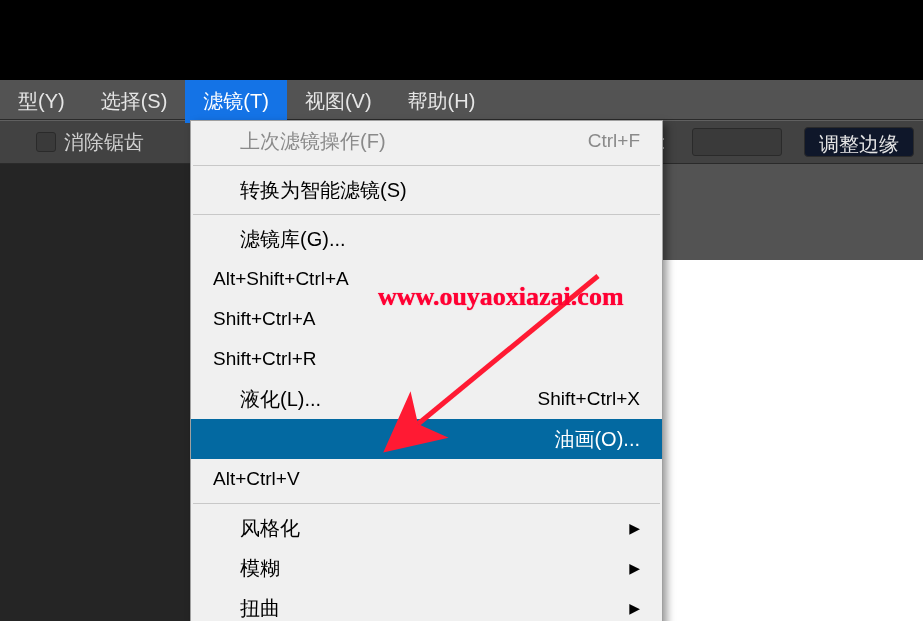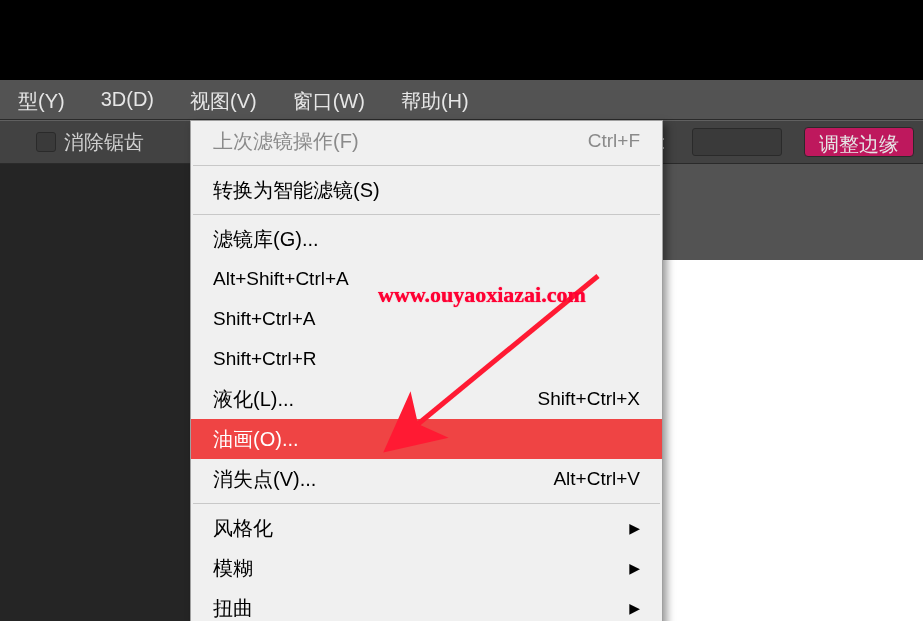--- a/index.html
+++ b/index.html
@@ -9,48 +9,48 @@
 
   .menubar { width: 100%; height: 40px; background: #535353; display: flex; align-items: flex-start; padding-left: 0; color: #e6e6e6; font-size: 20px; border-bottom: 1px solid #2a2a2a;}
   .menubar .menu-item { padding: 8px 18px; cursor: default; }
   .menubar .menu-item.active { background: #1473e6; color: #fff; }
 
   .option-bar { width: 100%; height: 44px; background: #424242; display: flex; align-items: center; color: #d0d0d0; font-size: 20px; border-top: 1px solid #606060; border-bottom: 1px solid #2a2a2a;}
   .option-bar .cb { display:flex; align-items:center; margin-left: 36px;}
   .option-bar .cb .box { width:20px; height:20px; border:1px solid #2a2a2a; background:#3a3a3a; margin-right:8px; border-radius:3px;}
   .option-bar .lbl-du { position:absolute; left:640px; }
   .option-bar .input-du { position:absolute; left:692px; width:90px; height:28px; background:#3a3a3a; border:1px solid #2a2a2a; border-radius:3px;}
-  .option-bar .btn-adj { position:absolute; left:804px; height:30px; padding:3px 14px; background:#be185d; border:1px solid #2a2a2a; border-radius:4px; color:#e6e6e6; font-size:20px;}
+  .option-bar .btn-adj { position:absolute; left:804px; height:30px; padding:3px 14px; background:#0f172a; border:1px solid #2a2a2a; border-radius:4px; color:#e6e6e6; font-size:20px;}
 
   .dark-area { position:absolute; left:0; top:164px; width:437px; height:457px; background:#252525;}
   .white-canvas { position:absolute; left:437px; top:260px; width:486px; height:361px; background:#fff;}
 
   .dropdown { position:absolute; left:190px; top:120px; width:473px; background:#f0f0f0; border:1px solid #a0a0a0; box-shadow: 4px 4px 8px rgba(0,0,0,.4); font-size:20px; color:#000;}
   .dropdown .row { display:flex; align-items:center; height:40px; padding: 0 22px; justify-content: space-between;}
   .dropdown .row.disabled { color:#8a8a8a;}
-  .dropdown .row.highlight { background:#ef4444; color:#fff;}
+  .dropdown .row.highlight { background:#0369a1; color:#fff;justify-content:flex-end;}
   .dropdown .sep { height:1px; background:#c8c8c8; margin: 4px 2px;}
-  .dropdown .left { white-space: nowrap;}
+  .dropdown .left { white-space: nowrap; margin-left: 27px;}
   .dropdown .right { white-space: nowrap; font-size:19px;}
   .dropdown .arrow { font-size:14px; color:#000;}
 
-  .watermark { position:absolute; left:378px; top:282px; color:#ff0033; font-size:22px; font-weight:bold; font-family: "Times New Roman", serif; text-shadow: 0 0 1px #ff0033; z-index:50;}
+  .watermark { position:absolute; left:378px; top:282px; color:#ff0033; font-size:26px; font-weight:bold; font-family: "Times New Roman", serif; text-shadow: 0 0 1px #ff0033; z-index:50;}
 
   .red-arrow { position:absolute; z-index:40; pointer-events:none;}
 </style>
 </head>
 <body>
 
 <div class="top-strip"></div>
 
 <div class="menubar">
   <div class="menu-item">型(Y)</div>
-  <div class="menu-item">3D(D)</div>
+  <div class="menu-item">选择(S)</div>
+  <div class="menu-item active">滤镜(T)</div>
   <div class="menu-item">视图(V)</div>
-  <div class="menu-item">窗口(W)</div>
   <div class="menu-item">帮助(H)</div>
 </div>
 
 <div class="option-bar">
   <div class="cb">
     <div class="box"></div>
     <span>消除锯齿</span>
   </div>
   <span class="lbl-du">度:</span>
   <div class="input-du"></div>
@@ -89,21 +89,20 @@
   </div>
   <div class="row">
     <span class="left">液化(L)...</span>
     <span class="right">Shift+Ctrl+X</span>
   </div>
   <div class="row highlight">
     <span class="left">油画(O)...</span>
     <span class="right"></span>
   </div>
   <div class="row">
-    <span class="left">消失点(V)...</span>
     <span class="right">Alt+Ctrl+V</span>
   </div>
   <div class="sep"></div>
 
   <div class="row">
     <span class="left">风格化</span>
     <span class="arrow">▶</span>
   </div>
   <div class="row">
     <span class="left">模糊</span>

